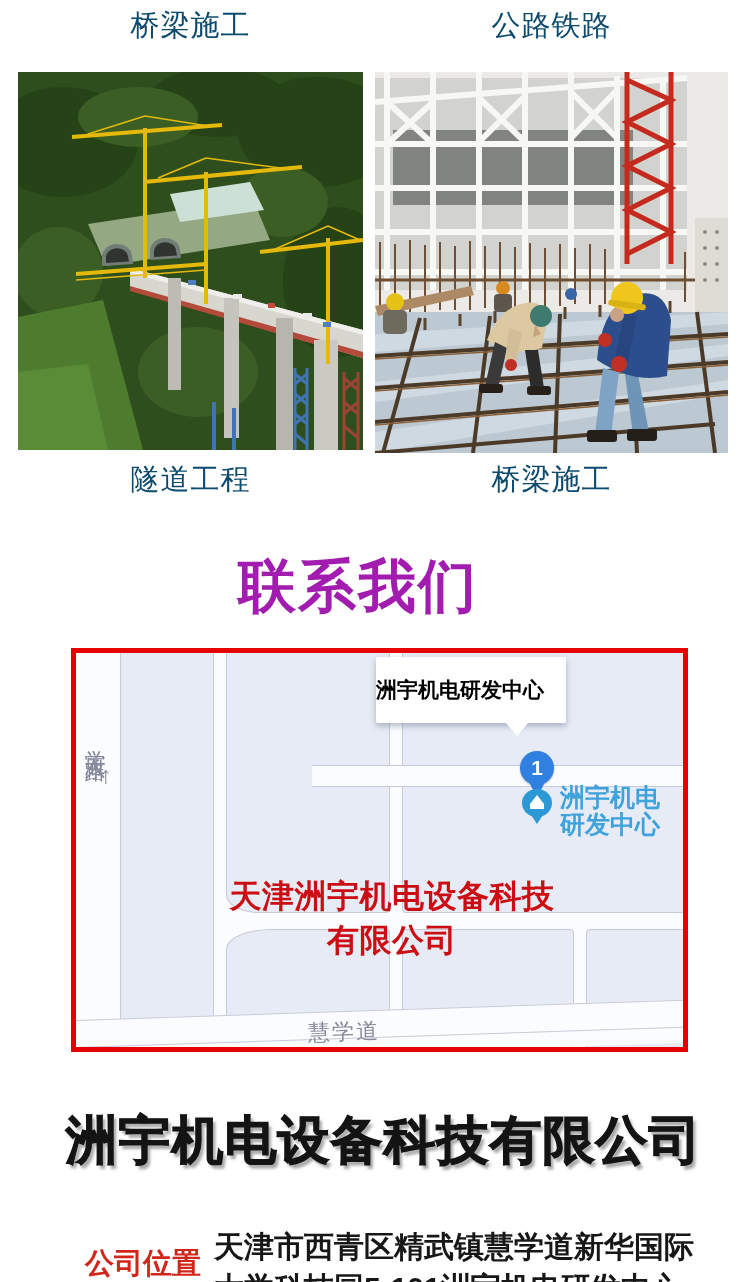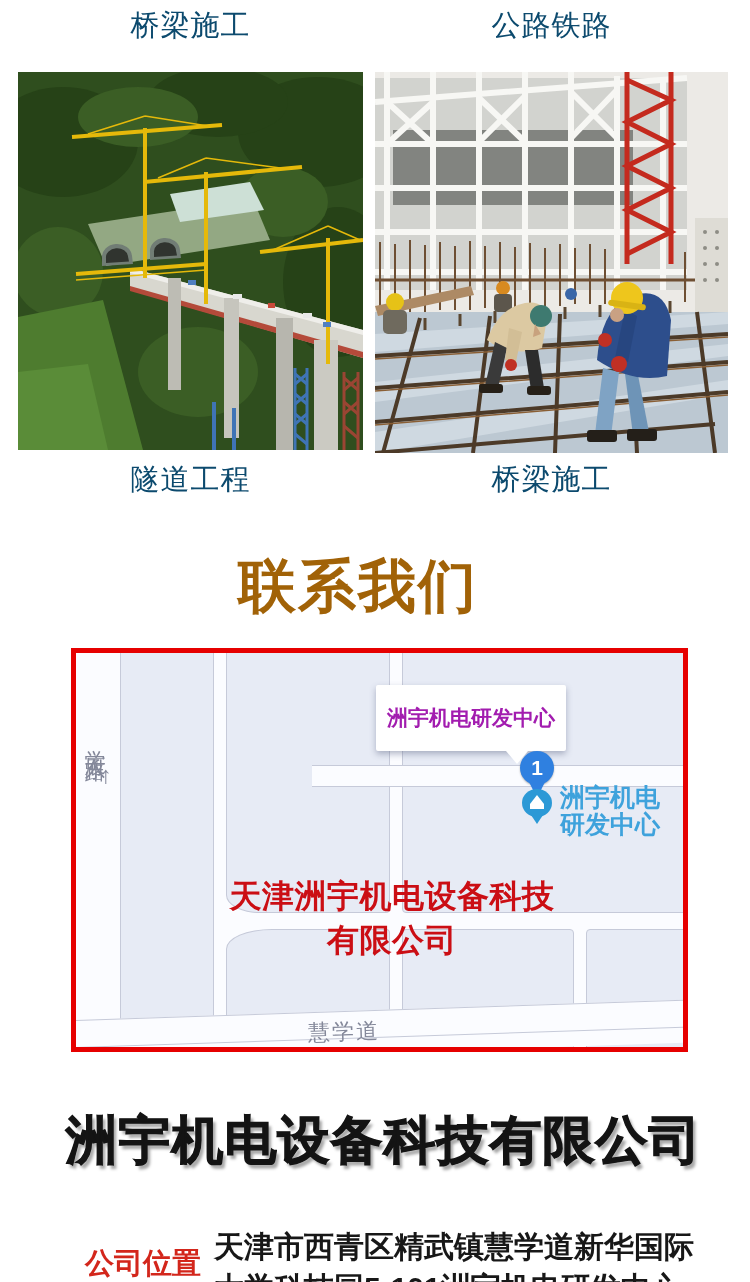--- a/index.html
+++ b/index.html
@@ -12,21 +12,21 @@
   .cap-tr{left:375px;top:6px;width:353px;}
   .cap-bl{left:18px;top:460px;width:345px;font-family:Liberation Mono, monospace;}
   .cap-br{left:375px;top:460px;width:353px;}
 
   .photo{position:absolute;display:block;}
   .photo-left{left:18px;top:72px;width:345px;height:378px;}
   .photo-right{left:375px;top:72px;width:353px;height:381px;}
 
   
   .contact-heading{position:absolute;left:0;top:548px;width:716px;text-align:center;
-    font-size:58px;font-weight:bold;color:#a16207;letter-spacing:2px;}
+    font-size:58px;font-weight:bold;color:#a21caf;letter-spacing:2px;}
 
   
   .map{position:absolute;left:71px;top:648px;width:617px;height:404px;box-sizing:border-box;
        border:5px solid #e60000;background:#fbfcff;overflow:hidden;}
   .map-inner{position:absolute;left:0;top:0;width:607px;height:394px;}
   .blk{position:absolute;background:#e7ebf5;border:1px solid #c6cad9;border-radius:4px;}
   .b1{left:44px;top:-8px;width:92px;height:400px;}
   .b2{left:150px;top:-8px;width:162px;height:266px;border-bottom-left-radius:34px 18px;}
   .b34{left:326px;top:-8px;width:295px;height:266px;}
   .b5{left:150px;top:276px;width:162px;height:124px;border-top-left-radius:46px 20px;}
@@ -35,23 +35,23 @@
   .road-h{position:absolute;left:236px;top:112px;width:380px;height:20px;background:#fbfcff;
           border-top:1px solid #c6cad9;border-bottom:1px solid #c6cad9;}
   .road-diag{position:absolute;left:-20px;top:356px;width:700px;height:42px;background:#fbfcff;
           border-top:1px solid #c6cad9;transform:rotate(-1.9deg);}
   .road-diag-line{position:absolute;left:0;top:26px;width:100%;border-top:1px solid #c6cad9;}
   .road-bottom-label{position:absolute;left:252px;top:5px;font-size:22px;color:#84889a;letter-spacing:2px;}
   .road-left-label{position:absolute;left:5px;top:80px;writing-mode:vertical-rl;
           font-size:21px;color:#84889a;letter-spacing:4px;}
   .north-arrow{position:absolute;left:24px;top:108px;font-size:24px;color:#84889a;}
 
-  .tooltip{position:absolute;left:300px;top:32px;width:190px;height:66px;background:#fff;
+  .tooltip{position:absolute;left:300px;top:4px;width:190px;height:66px;background:#fff;
            border-radius:2px;box-shadow:0 3px 6px rgba(90,100,130,.45);
-           text-align:center;line-height:66px;font-size:21px;font-weight:bold;color:#a21caf;}
+           text-align:left;line-height:66px;font-size:21px;font-weight:bold;color:#000000;}
   .tooltip::after{content:"";position:absolute;left:130px;top:66px;width:0;height:0;
            border:11px solid transparent;border-top:13px solid #fff;}
 
   .pin{position:absolute;left:444px;top:98px;width:34px;height:34px;background:#2f80e0;
        border-radius:50%;color:#fff;font-size:21px;font-weight:bold;text-align:center;line-height:34px;
        box-shadow:0 1px 2px rgba(0,0,0,.3);}
   .pin::after{content:"";position:absolute;left:9px;top:31px;width:0;height:0;
        border-left:8px solid transparent;border-right:8px solid transparent;border-top:16px solid #2f80e0;}
 
   .poi-icon{position:absolute;left:446px;top:136px;width:30px;height:28px;background:#2c99d6;border-radius:50%;}

